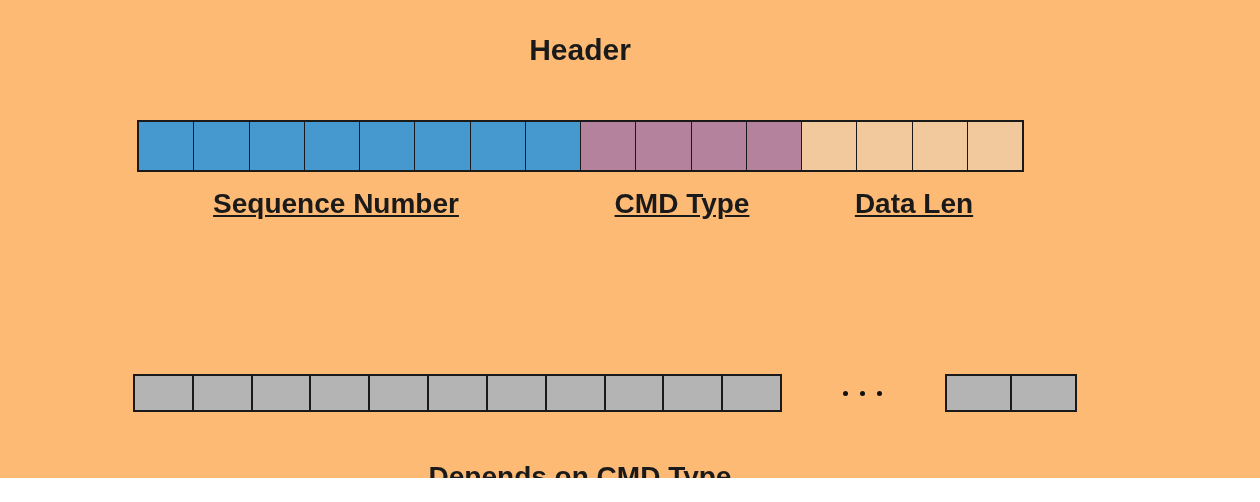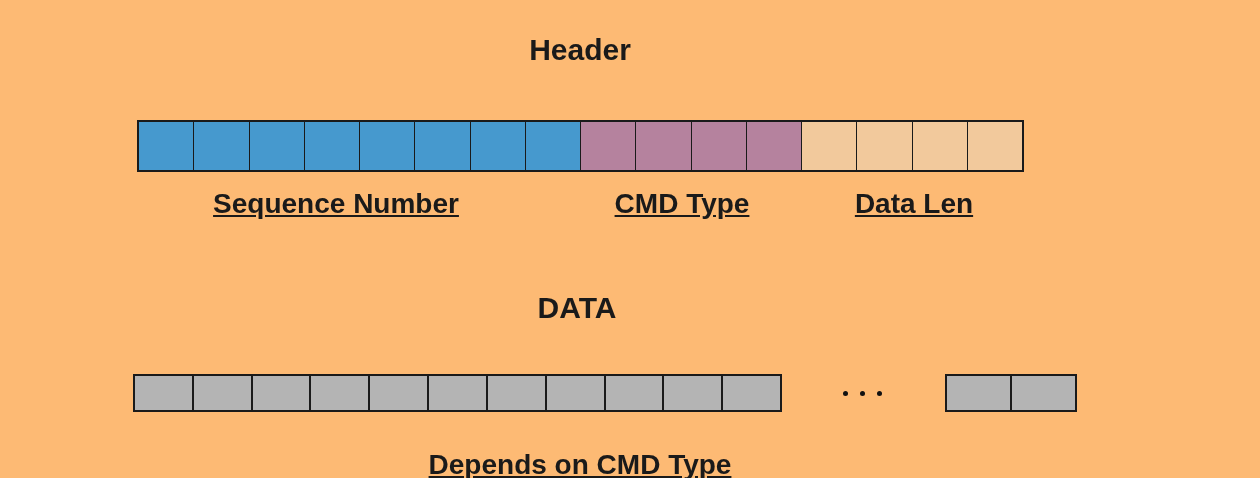--- a/index.html
+++ b/index.html
@@ -99,21 +99,20 @@
       <div class="cell" style="background: rgb(242, 201, 156);"></div>
       <div class="cell" style="background: rgb(242, 201, 156);"></div>
     </div>
 
   <div class="seg-label" style="left:336px; top:188px;">Sequence Number</div>
 
   <div class="seg-label" style="left:682px; top:188px;">CMD Type</div>
 
   <div class="seg-label" style="left:914px; top:188px;">Data Len</div>
 
-  <div class="title" style="left:577px; top:291px;">DATA</div>
 
   <div class="bar data-bar data-bar-main" id="data-bar-main">
       <div class="cell" style="background: rgb(180, 180, 180);"></div>
       <div class="cell" style="background: rgb(180, 180, 180);"></div>
       <div class="cell" style="background: rgb(180, 180, 180);"></div>
       <div class="cell" style="background: rgb(180, 180, 180);"></div>
       <div class="cell" style="background: rgb(180, 180, 180);"></div>
       <div class="cell" style="background: rgb(180, 180, 180);"></div>
       <div class="cell" style="background: rgb(180, 180, 180);"></div>
       <div class="cell" style="background: rgb(180, 180, 180);"></div>
@@ -126,15 +125,15 @@
       <div class="dot"></div>
       <div class="dot"></div>
       <div class="dot"></div>
     </div>
 
   <div class="bar data-bar data-bar-tail" id="data-bar-tail">
       <div class="cell" style="background: rgb(180, 180, 180);"></div>
       <div class="cell" style="background: rgb(180, 180, 180);"></div>
     </div>
 
-  <div class="seg-label" style="left:580px; top:449px;">Depends on CMD Type</div>
+  <div class="seg-label" style="left:580px; top:461px;">Depends on CMD Type</div>
 
 </div>
 
 </body></html>

